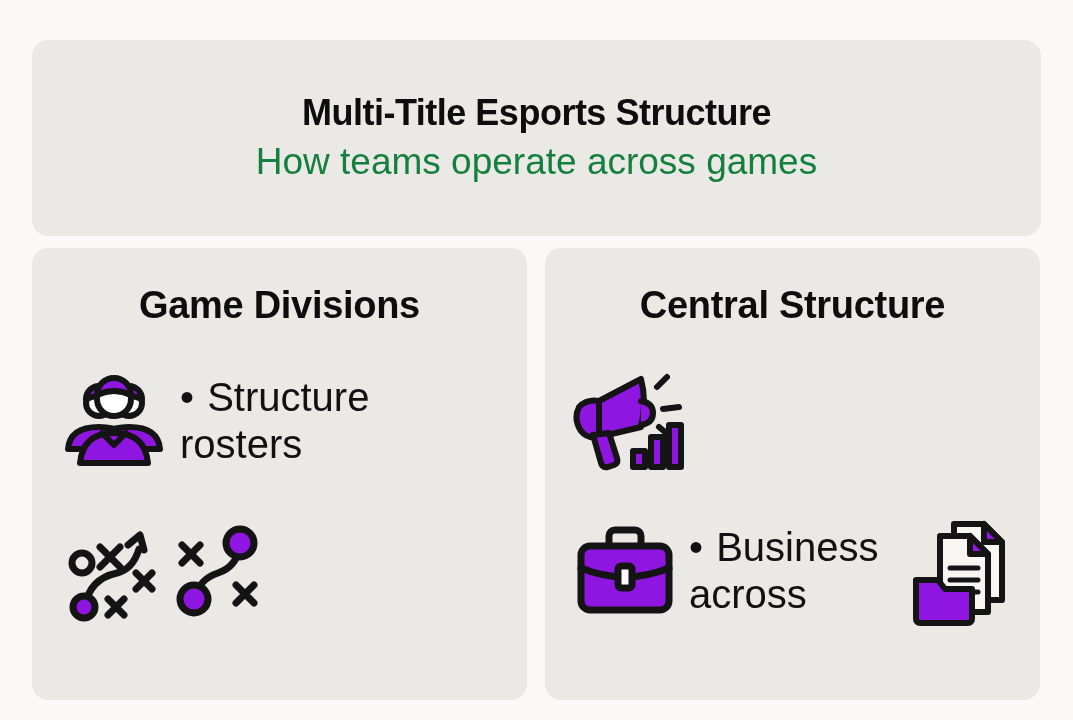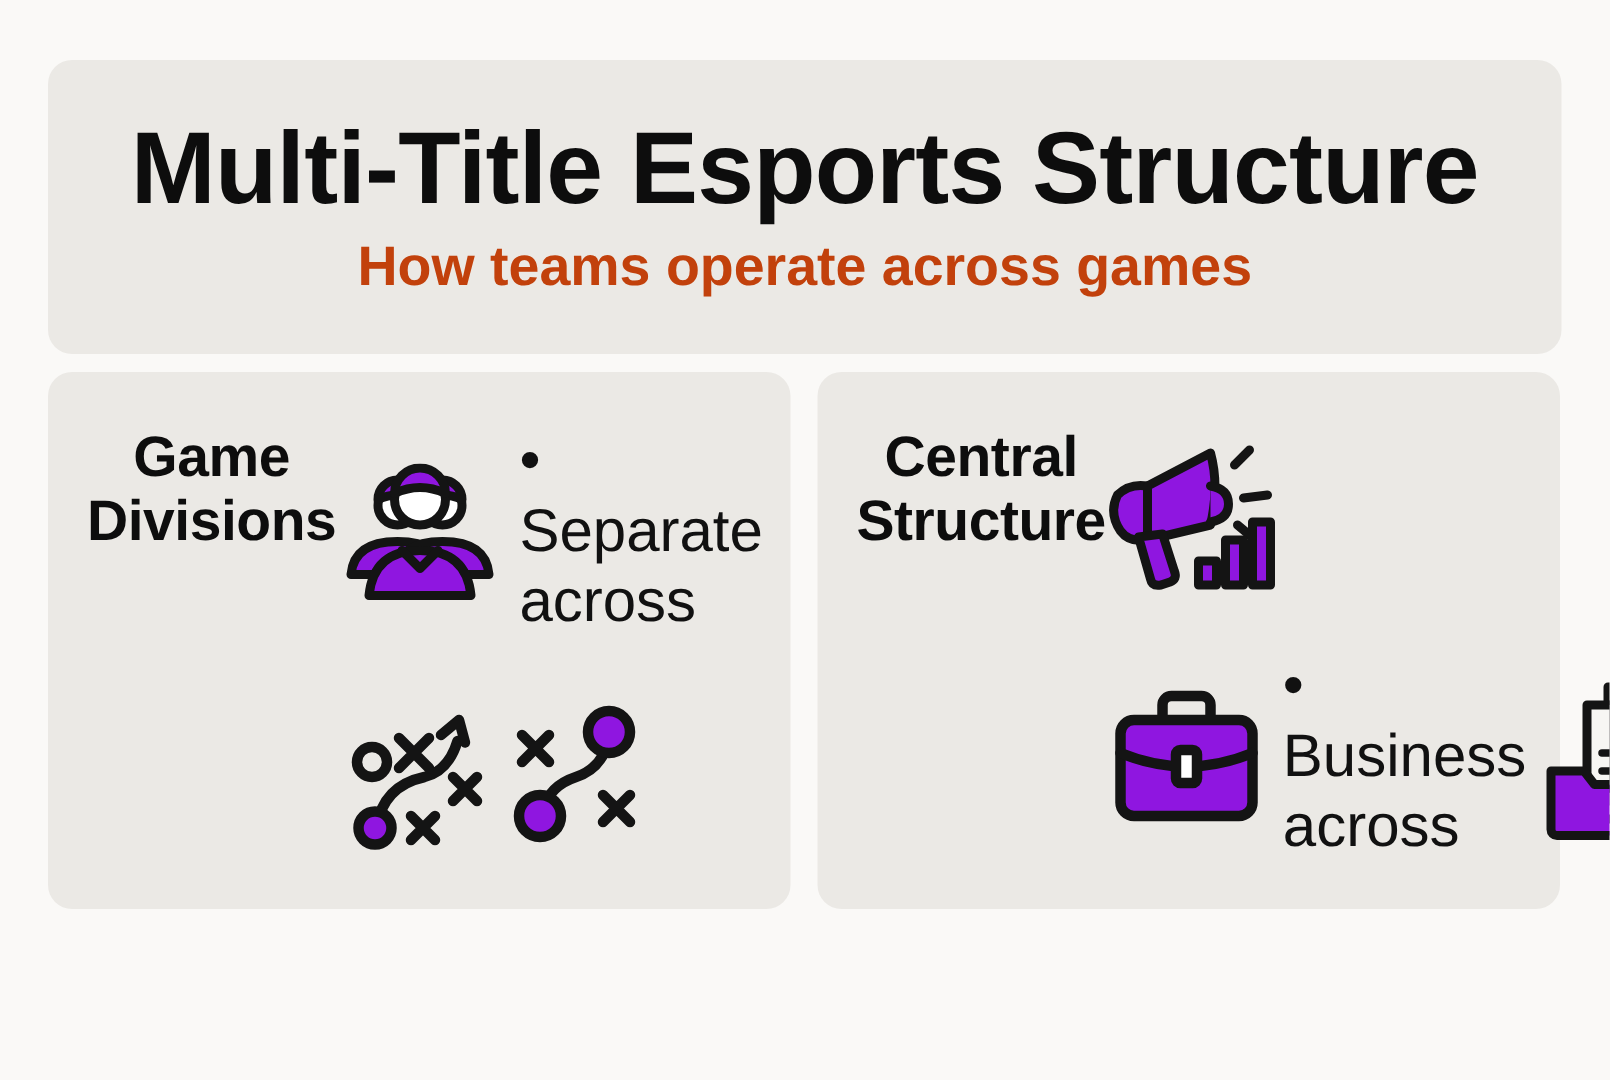--- a/index.html
+++ b/index.html
@@ -13,35 +13,35 @@
 
   .header-card {
     width:1009px; height:196px;
     background:#ebe9e5;
     border-radius:16px;
     display:flex; flex-direction:column;
     align-items:center; justify-content:center;
     gap:10px;
   }
   .header-title {
-    font-size:68px; font-weight:700; color:#0d0d0d;
+    font-size:36px; font-weight:700; color:#0d0d0d;
     letter-spacing:-0.5px; line-height:1.05; text-align:center;
   }
   .header-subtitle {
-    font-size:37px; font-weight:700; color:#c2410c;
+    font-size:37px; font-weight:400; color:#15803d;
     line-height:1.1; text-align:right;
   }
 
   .cards-row { display:flex; gap:18px; margin-top:12px; }
   .card {
-    width:495px; height:358px;
+    width:495px; height:452px;
     background:#ebe9e5;
     border-radius:16px;
     padding:36px 26px 26px 26px;
-    display:flex; 
+    display:flex; flex-direction:column;
   }
   .card-title {
     font-size:38px; font-weight:700; color:#0d0d0d;
     text-align:center; letter-spacing:-0.3px;
     margin-bottom:34px;
   }
   .rows { display:flex; flex-direction:column; gap:30px; flex:1; }
   .row {
     display:flex; align-items:center; gap:10px;
     min-height:120px;
@@ -86,21 +86,21 @@
 
                 <path d="M39 24 a17 17 0 1 1 34 0 a17 17 0 1 1 -34 0 Z" fill="#ffffff"></path>
                 <path d="M39 20 a17 17 0 0 1 34 0 q-17 -8 -34 0 Z" fill="#8f16e0"></path>
                 <path d="M22 88 q3 -30 34 -30 q31 0 34 30 Z" fill="#8f16e0"></path>
                 <path d="M44 58 l12 12 l12 -12" fill="none"></path>
               </g>
             </svg>
           </div>
           <div class="row-text">
             <span class="bullet">•</span>
-            <span>Separate across</span>
+            <span>Structure rosters</span>
           </div>
         </div>
 
         <div class="row">
           <div class="row-icon">
             <svg width="104" height="104" viewBox="0 0 104 104">
               <g stroke="#141414" stroke-width="7" stroke-linecap="round" fill="none">
                 <path d="M27 88 q4 -28 32 -34 q16 -4 22 -24"></path>
                 <path d="M70 26 l12 -10 l4 15" stroke-linejoin="round"></path>
                 <circle cx="24" cy="44" r="10" fill="none"></circle>

